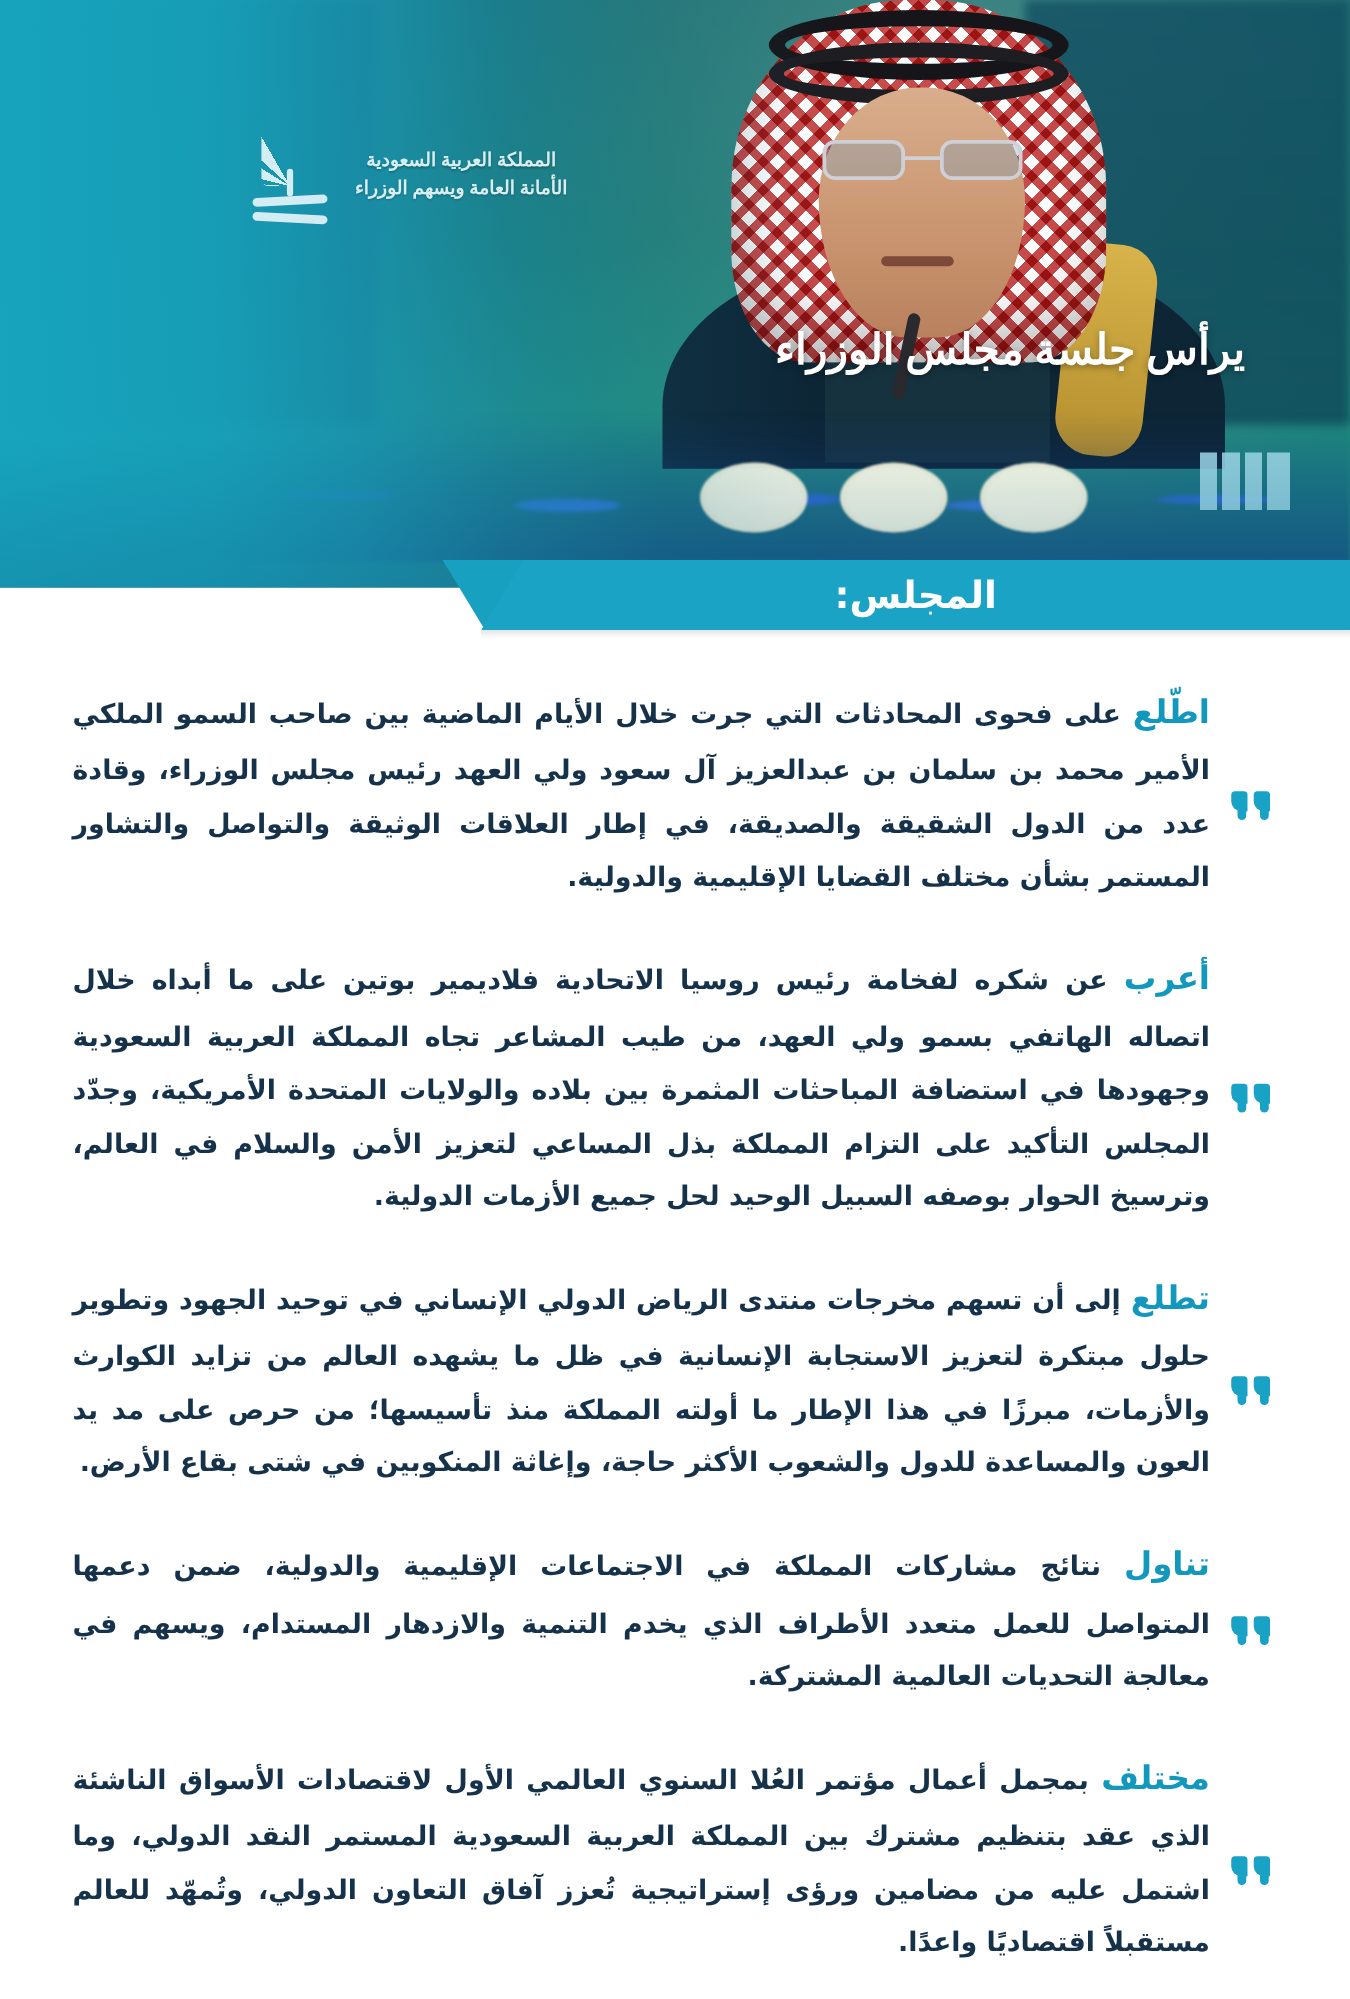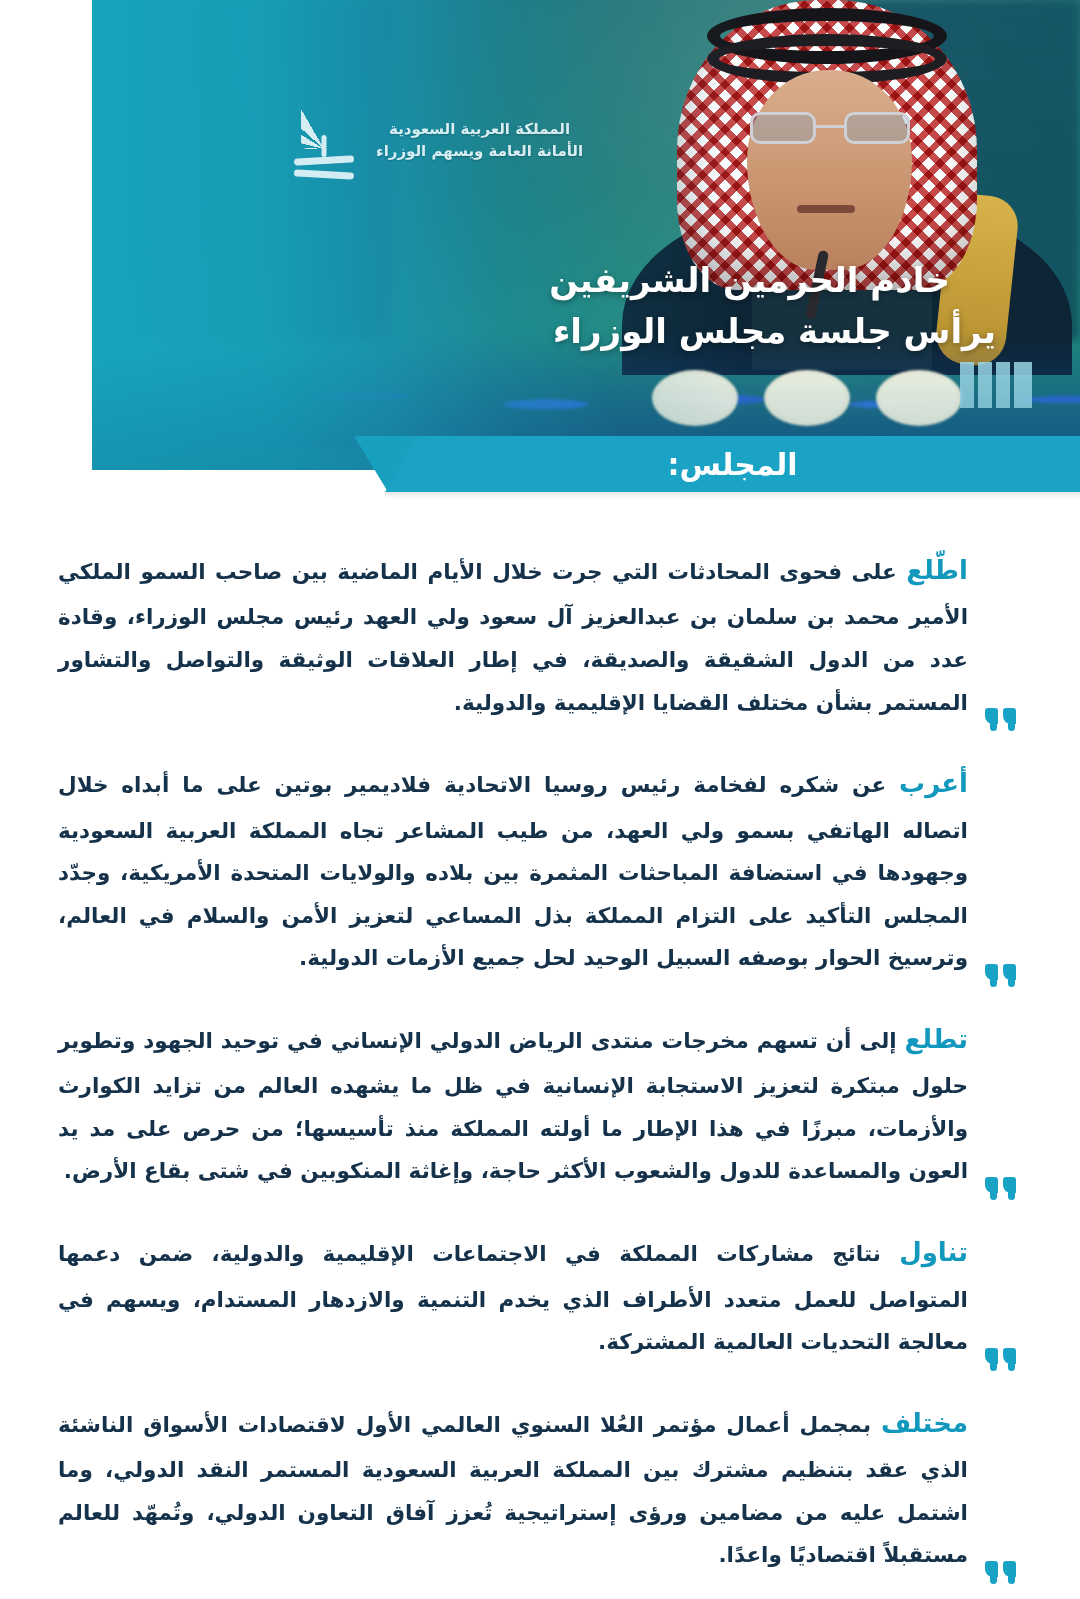--- a/index.html
+++ b/index.html
@@ -18,24 +18,25 @@
   .page {
     position: relative;
     width: 1080px;
     height: 1599px;
     background: #ffffff;
   }
 
   
   .hero {
     position: relative;
-    width: 988px;
+    width: 1080px;
     height: 470px;
     overflow: hidden;
     background: #0a5f7a;
+    font-family: Liberation Serif, serif;
   }
   .hero-photo {
     position: absolute;
     inset: 0;
     background:
       radial-gradient(circle at 72% 18%, rgba(255,255,255,0.18), rgba(255,255,255,0) 45%),
       linear-gradient(180deg, #1b6f6d 0%, #19786f 40%, #1f8a7c 70%, #1b7f86 100%);
   }
   
   .flag-panel {
@@ -339,21 +340,21 @@
     letter-spacing: 0.5px;
     text-shadow: 0 2px 6px rgba(0,0,0,.35);
     padding-right: 130px;
   }
   .hero-title .line.l2 { padding-right: 84px; }
 
   
   .banner-row {
     position: absolute;
     left: 0;
-    top: 436px;
+    top: 448px;
     width: 1080px;
     height: 64px;
   }
   .banner {
     position: absolute;
     right: 0;
     top: 0;
     width: 695px;
     height: 56px;
     background: #1aa3c4;
@@ -393,21 +394,21 @@
     left: 0;
     top: 545px;
     width: 1080px;
     padding: 0 64px 0 58px;
     box-sizing: border-box;
     direction: rtl;
   }
   .para {
     display: flex;
     flex-direction: row;
-    align-items: flex-end;
+    align-items: center;
     gap: 14px;
     margin-bottom: 34px;
   }
   .quote-mark {
     flex: 0 0 auto;
     width: 34px;
     margin-top: 12px;
     display: flex;
     gap: 5px;
   }
@@ -490,21 +491,20 @@
       </div>
       <div class="logo-emblem">
         <div class="palm"></div>
         <div class="palm-trunk"></div>
         <div class="sword"></div>
         <div class="sword2"></div>
       </div>
     </div>
 
     <div class="hero-title">
-      <div class="line l1">خادم الحرمين الشريفين</div>
       <div class="line l2">يرأس جلسة مجلس الوزراء</div>
     </div>
   </div>
 
   <div class="banner-row">
     <div class="banner-tail"></div>
     <div class="banner">
       <span class="banner-label">المجلس:</span>
     </div>
     <div class="banner-shadowline"></div>

